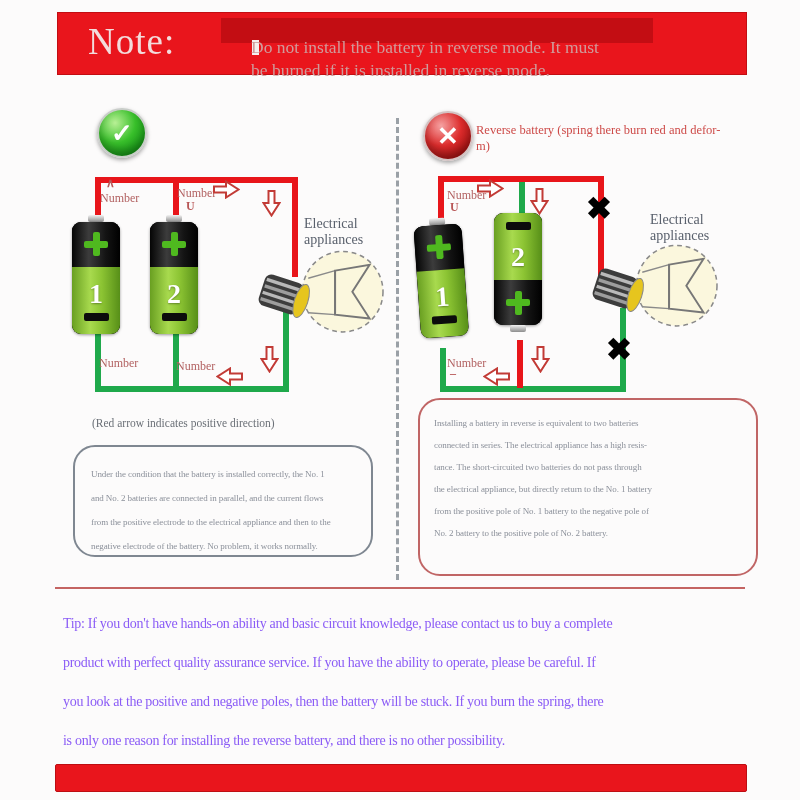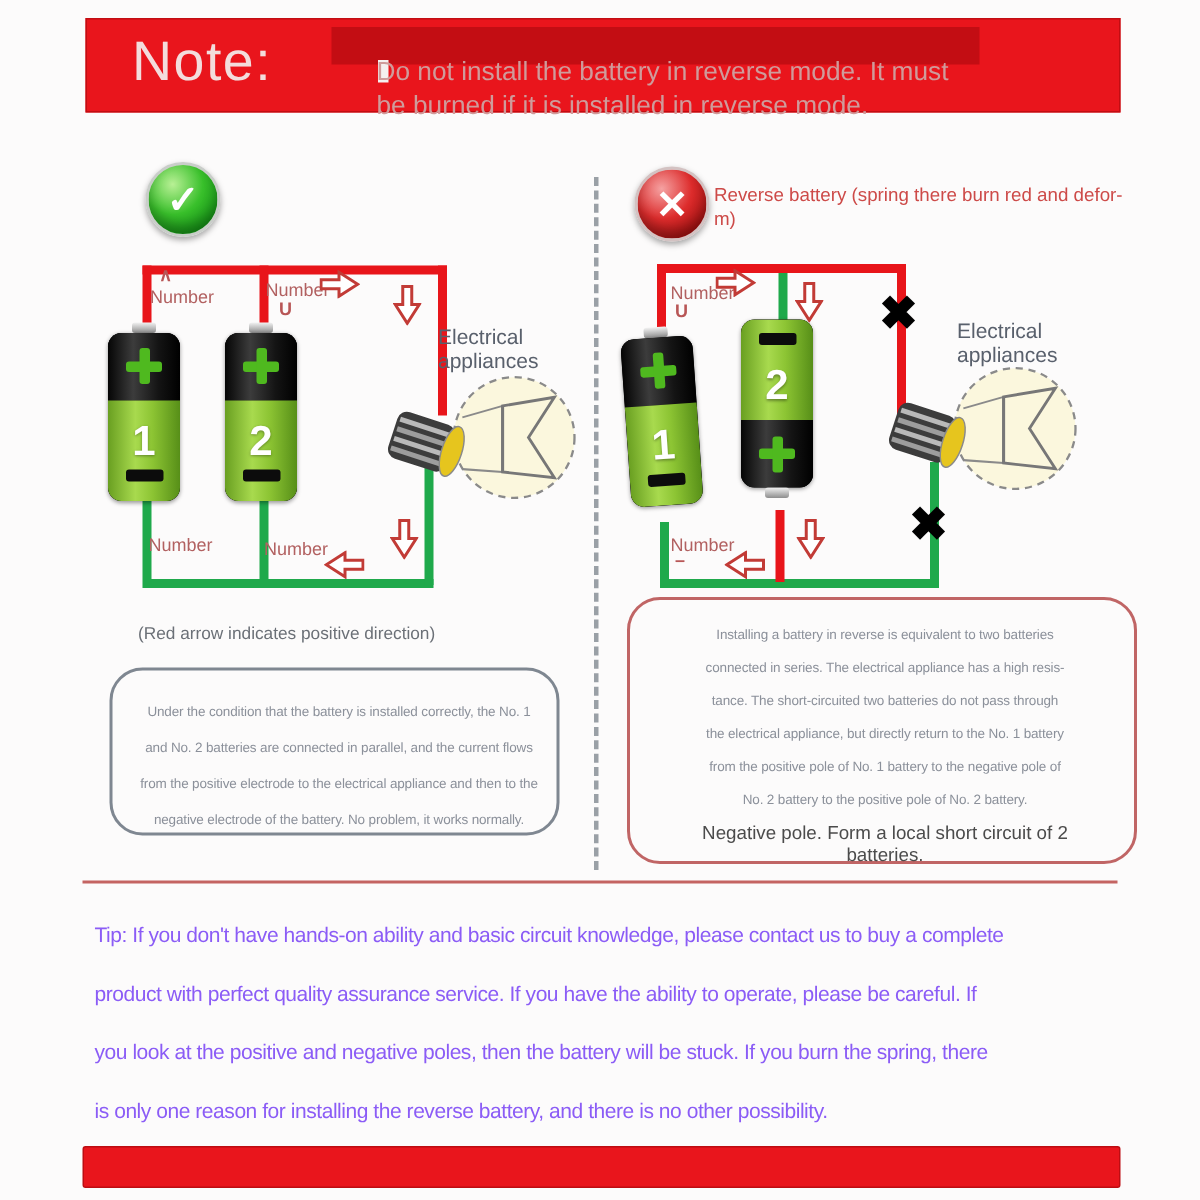--- a/index.html
+++ b/index.html
@@ -1,18 +1,18 @@
 <!DOCTYPE html>
 <html><head>
 <meta charset="utf-8">
 <style>
   html,body{margin:0;padding:0;background:#ffffff;}
   #stage{
     position:relative;width:800px;height:800px;background:#fcfbfb;
-    font-family:Liberation Sans, sans-serif;overflow:hidden;
+    font-family:Liberation Serif, serif;overflow:hidden;
   }
   .abs{position:absolute;}
   .preline{white-space:pre-line;}
 
   
   .banner{left:57px;top:12px;width:688px;height:61px;background:#e9151c;border:1px solid #c20d12;}
   .banner-dark{left:163px;top:5px;width:432px;height:25px;background:#c30d13;}
   .banner-cursor{left:194px;top:27px;width:7px;height:15px;background:#f5f0f0;}
   .note-label{left:30px;top:7px;font-size:37px;color:#f3dcdc;letter-spacing:1px;}
   .note-text{left:193px;top:23px;font-size:17.5px;line-height:23px;color:#cf9b9b;}
@@ -45,34 +45,34 @@
   .plus{position:relative;width:24px;height:24px;}
   .plus::before{content:"";position:absolute;left:0;top:8.5px;width:24px;height:7px;background:#4fb91f;border-radius:2px;}
   .plus::after{content:"";position:absolute;left:8.5px;top:0;width:7px;height:24px;background:#4fb91f;border-radius:2px;}
   .b-num{color:#fff;font-size:28px;font-weight:bold;line-height:1;text-shadow:0 1px 2px rgba(0,0,0,.35);}
   .minus-bar{width:25px;height:8px;background:#0c0c0c;border-radius:2px;}
   .battery.tilt{transform:rotate(-4deg);}
 
   
   .numlabel{position:absolute;color:#b26161;font-size:12px;}
   .mark{position:absolute;color:#b85656;font-size:12px;font-weight:bold;}
-  .appl{position:absolute;color:#59606c;font-size:14px;line-height:16px;}
+  .appl{position:absolute;color:#59606c;font-size:14px;line-height:16px;padding-left:12px;}
   .xmark{position:absolute;color:#000;font-size:31px;font-weight:900;}
 
   
   .arr{position:absolute;width:27px;height:19px;}
   .arr.down{transform:rotate(90deg);}
   .arr.left{transform:rotate(180deg);}
 
   
   .bulb{position:absolute;width:135px;height:115px;}
 
   
   .caption{left:92px;top:417px;font-size:11.5px;color:#6b7077;}
-  .txtbox{border-radius:22px;font-size:9px;color:#8b909a;box-sizing:border-box;text-align:center;}
+  .txtbox{border-radius:22px;font-size:9px;color:#8b909a;box-sizing:border-box;}
   .txtbox.gray{left:73px;top:445px;width:300px;height:112px;border:2px solid #7f8791;padding:15px 10px 6px 16px;line-height:24px;letter-spacing:-0.1px;}
   .txtbox.red{left:418px;top:398px;width:340px;height:178px;border:2px solid #c06565;padding:12px 10px 6px 14px;line-height:22px;letter-spacing:-0.1px;}
   .box-emphasis{font-size:12.5px;line-height:15px;color:#4b4b4b;margin-top:4px;letter-spacing:0;}
 
   
   .sep-line{left:55px;top:587px;width:690px;height:2px;background:#c46462;}
   .tip-text{left:63px;top:604px;width:690px;font-size:14px;line-height:39px;color:#8b5cf6;letter-spacing:-0.3px;}
   .bottom-bar{left:55px;top:764px;width:690px;height:26px;background:#e9151c;border:1px solid #bd0d12;border-radius:2px;}
 </style>
 </head>
@@ -251,22 +251,20 @@
 from the positive electrode to the electrical appliance and then to the
 negative electrode of the battery. No problem, it works normally.</div>
 
   <div class="abs txtbox red">
     <div class="preline">Installing a battery in reverse is equivalent to two batteries
 connected in series. The electrical appliance has a high resis-
 tance. The short-circuited two batteries do not pass through
 the electrical appliance, but directly return to the No. 1 battery
 from the positive pole of No. 1 battery to the negative pole of
 No. 2 battery to the positive pole of No. 2 battery.</div>
-    <div class="box-emphasis preline">Negative pole. Form a local short circuit of 2
-batteries.</div>
   </div>
 
   <div class="abs sep-line"></div>
   <div class="abs tip-text preline">Tip: If you don't have hands-on ability and basic circuit knowledge, please contact us to buy a complete
 product with perfect quality assurance service. If you have the ability to operate, please be careful. If
 you look at the positive and negative poles, then the battery will be stuck. If you burn the spring, there
 is only one reason for installing the reverse battery, and there is no other possibility.</div>
   <div class="abs bottom-bar"></div>
 
 </div>

